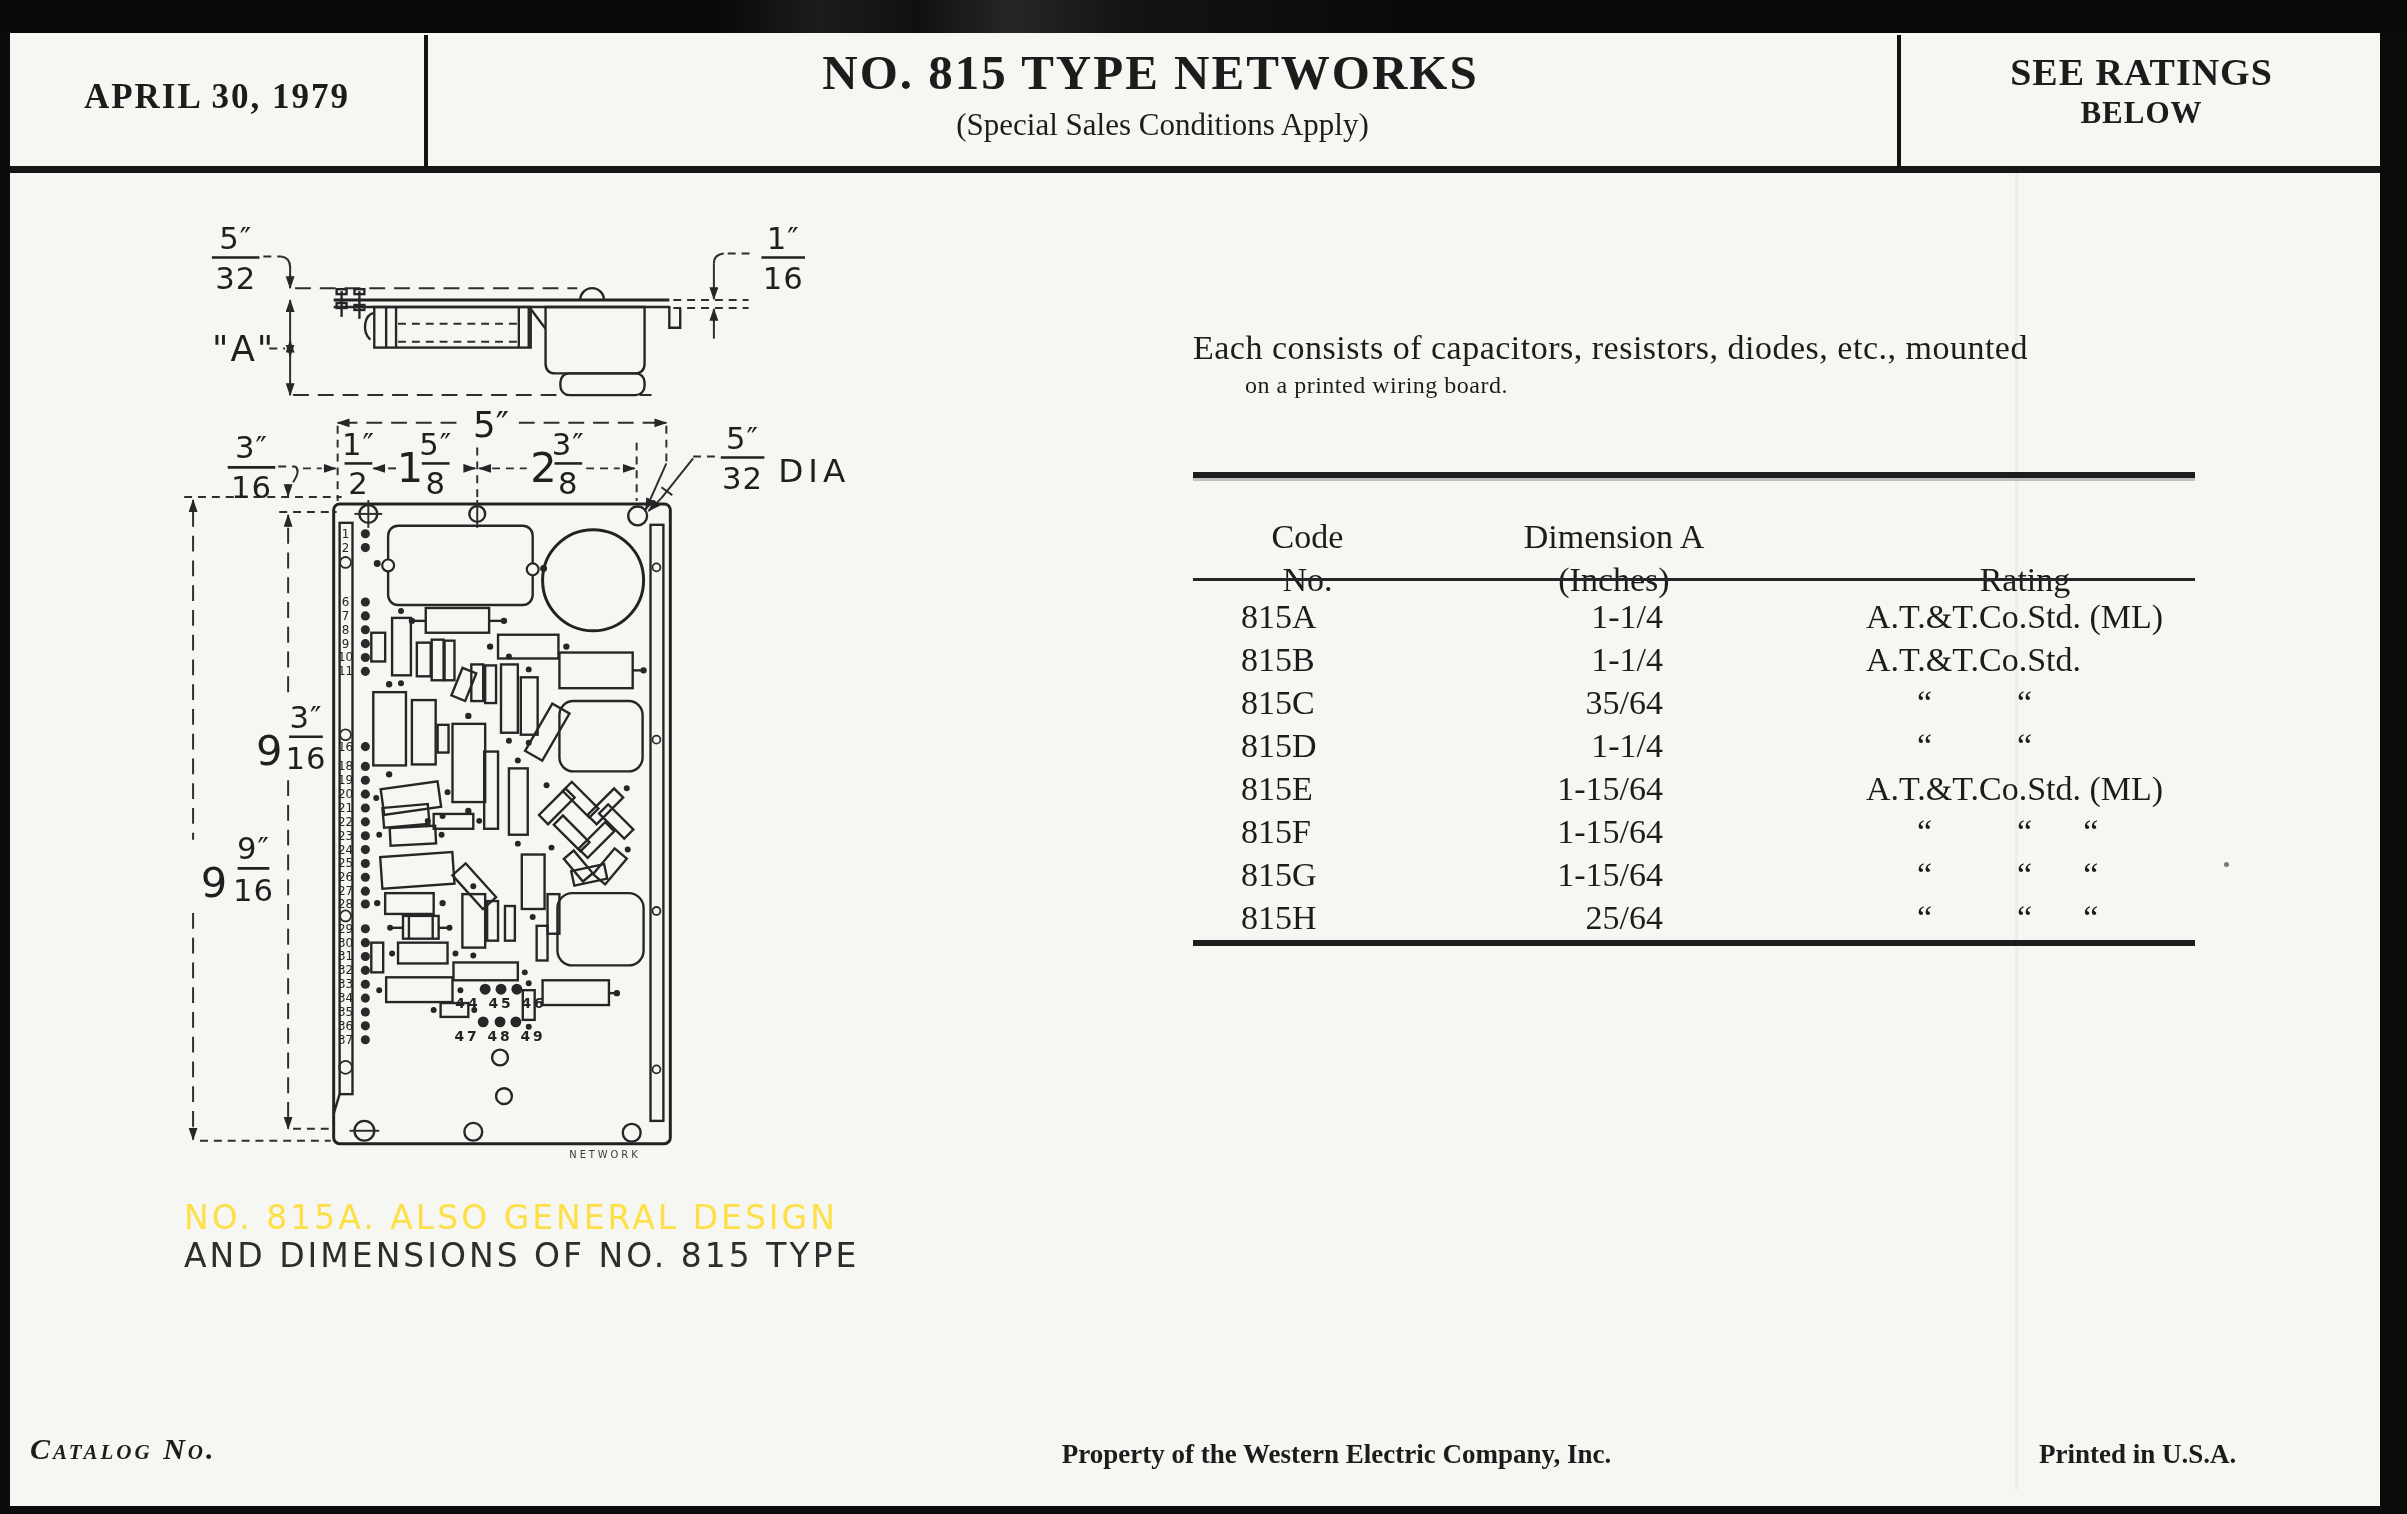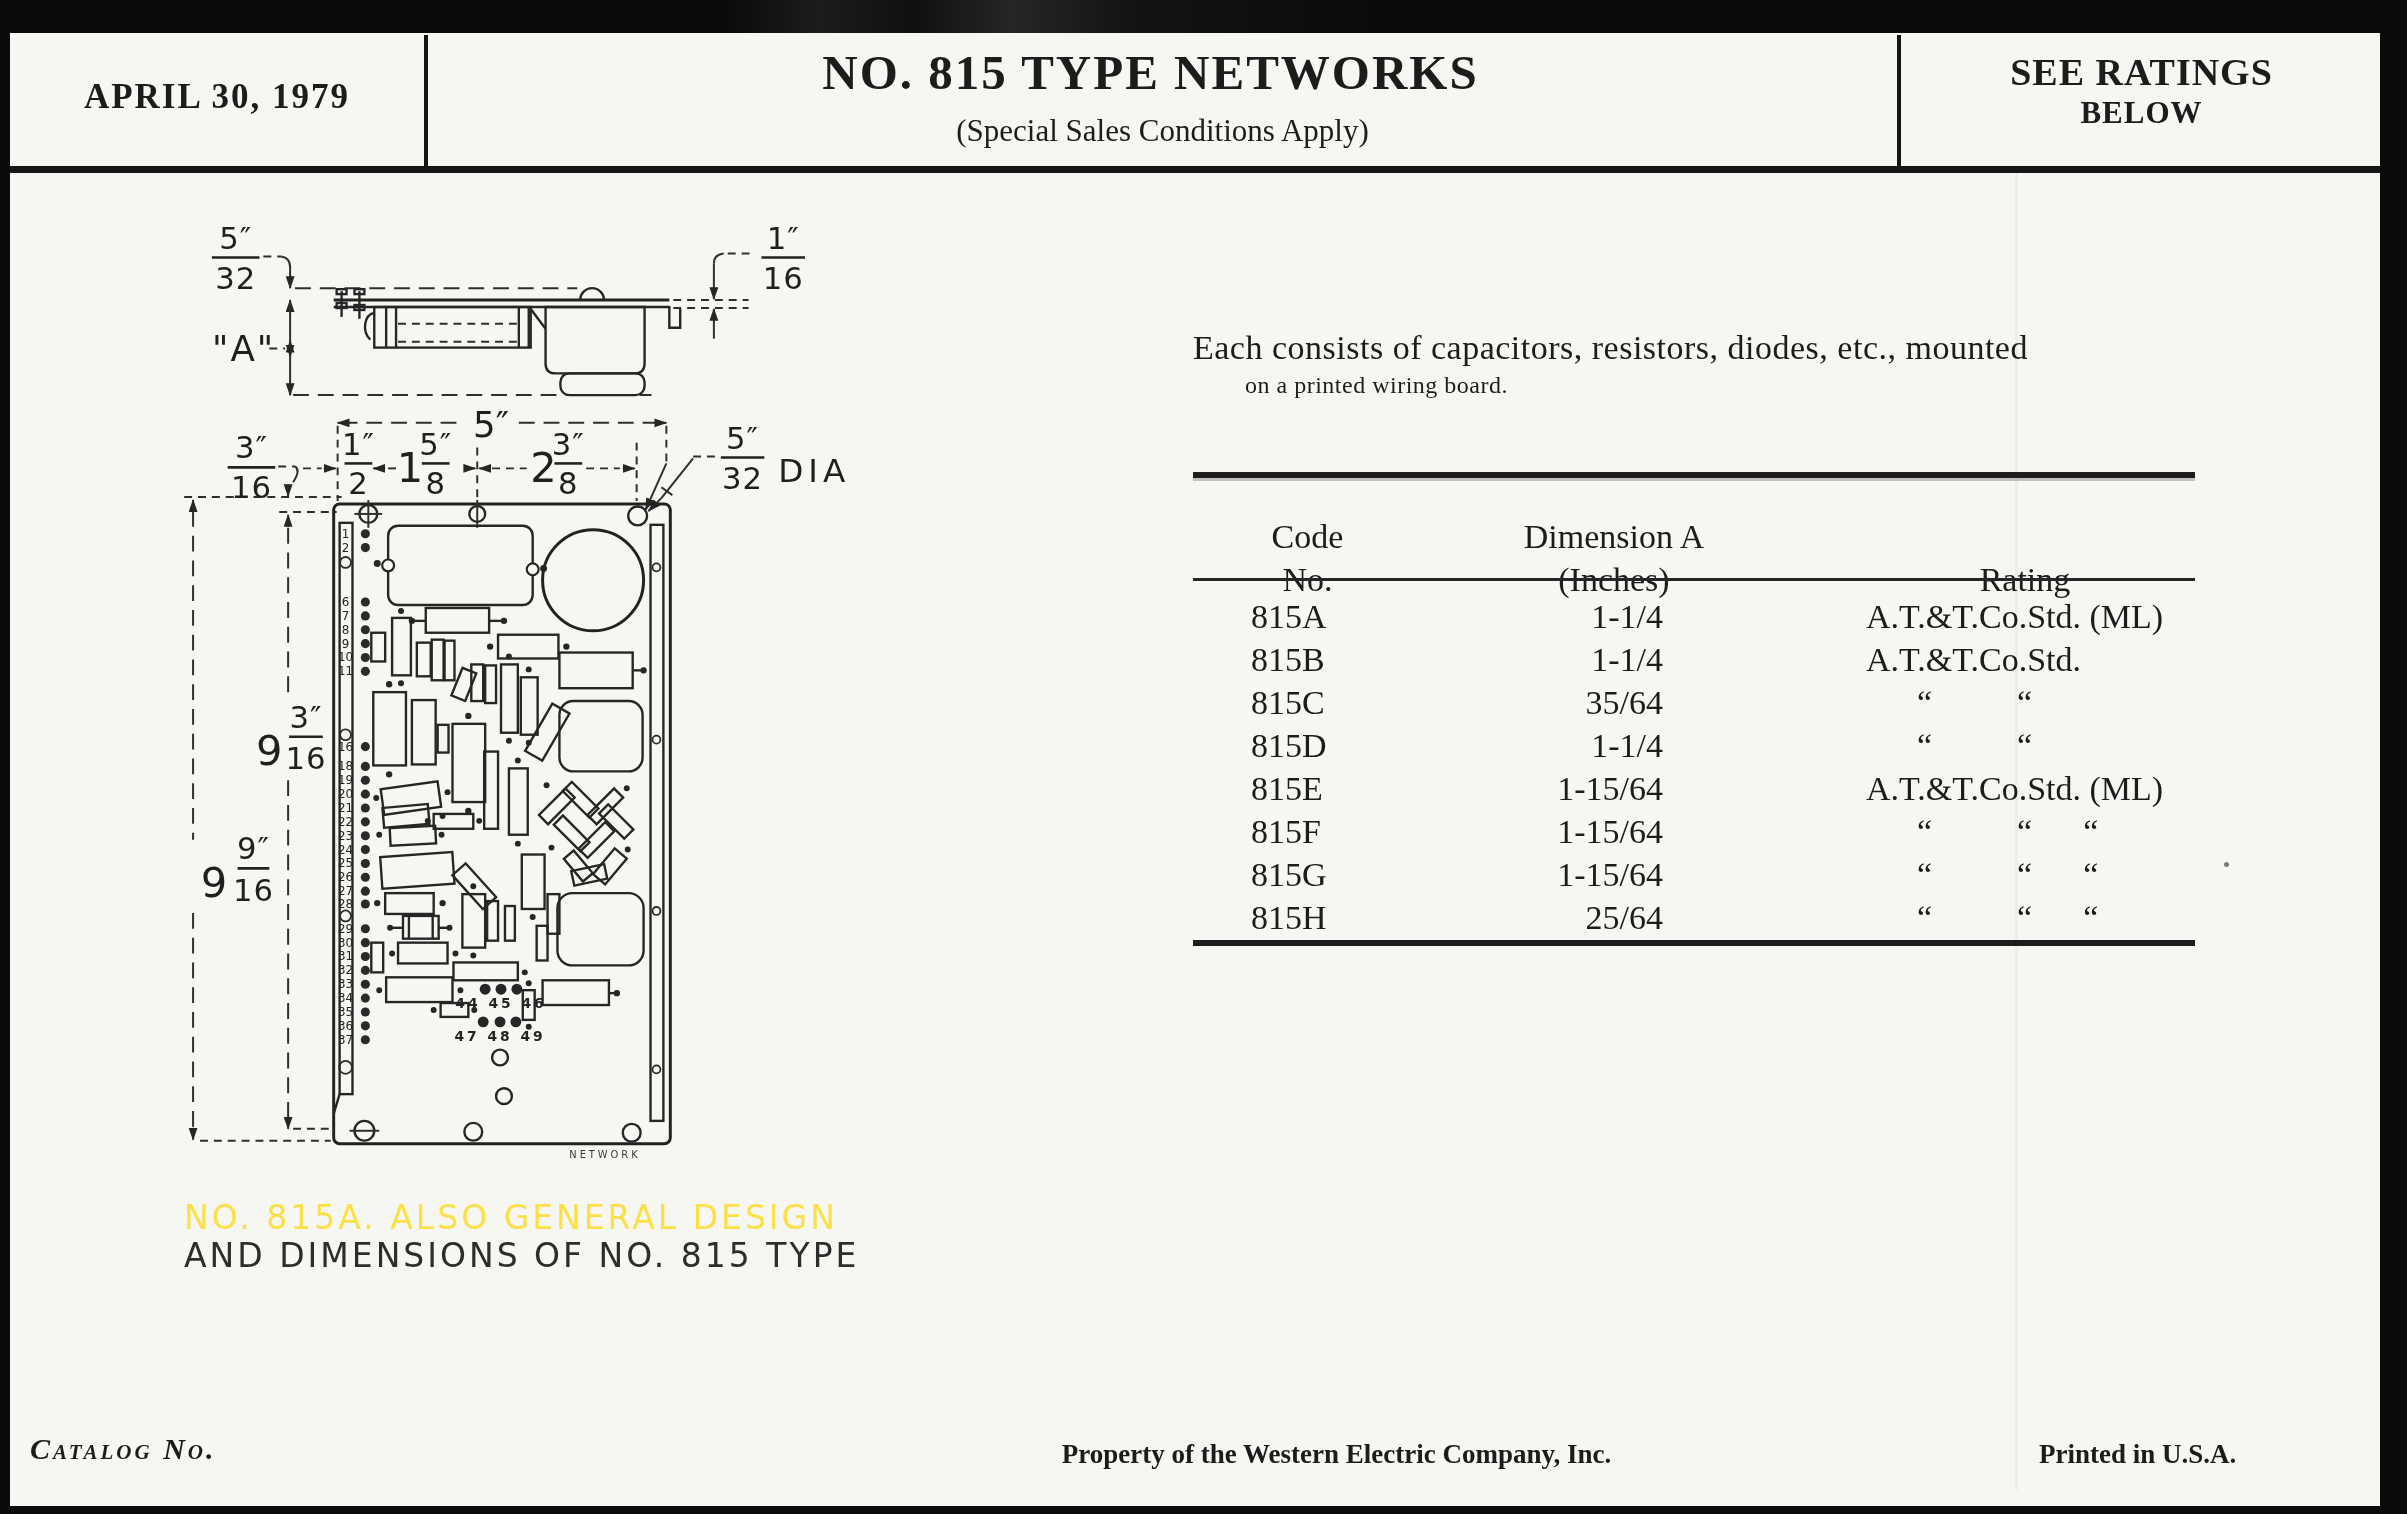--- a/index.html
+++ b/index.html
@@ -11,21 +11,21 @@
   .speck{position:absolute;width:5px;height:5px;border-radius:50%;background:rgba(20,20,20,.55);}
   .scanline{position:absolute;left:2015px;top:173px;width:3px;height:1317px;background:rgba(70,70,70,.05);}
 
   
   .hdr-divider{position:absolute;top:35px;height:132px;width:4px;background:#141414;}
   .hdr-rule{position:absolute;left:10px;top:166px;width:2370px;height:7px;background:#161616;}
   .hdr-date{position:absolute;left:10px;top:77px;width:414px;text-align:center;
             font-size:35px;font-weight:bold;letter-spacing:2px;}
   .hdr-title{position:absolute;left:416px;top:44px;width:1469px;text-align:center;
              font-size:49px;font-weight:bold;letter-spacing:2px;}
-  .hdr-sub{position:absolute;left:428px;top:113px;width:1469px;text-align:center;font-size:31px;}
+  .hdr-sub{position:absolute;left:428px;top:107px;width:1469px;text-align:center;font-size:31px;}
   .hdr-rate1{position:absolute;left:1903px;top:50px;width:477px;text-align:center;
              font-size:38px;font-weight:bold;letter-spacing:1px;}
   .hdr-rate2{position:absolute;left:1903px;top:95px;width:477px;text-align:center;
              font-size:31px;font-weight:bold;letter-spacing:1px;}
 
   
   .intro1{position:absolute;left:1193px;top:329px;font-size:34px;letter-spacing:0.5px;}
   .intro2{position:absolute;left:1245px;top:372px;font-size:24px;letter-spacing:0.5px;}
   .intro3{position:absolute;left:1193px;top:420px;font-size:34px;letter-spacing:0.5px;}
 
@@ -33,21 +33,21 @@
   .rule-thin{position:absolute;left:1193px;top:578px;width:1002px;height:3px;background:#262626;}
   .rule-thick-bot{position:absolute;left:1193px;top:940px;width:1002px;height:6px;background:#1d1d1d;}
 
   .th{position:absolute;text-align:center;font-size:34px;margin-top:28px;}
   .th.c1a{left:1233px;top:490px;width:149px;} .th.c1b{left:1233px;top:533px;width:149px;}
   .th.c2a{left:1515px;top:490px;width:198px;} .th.c2b{left:1515px;top:533px;width:198px;}
   .th.c3 {left:1926px;top:533px;width:198px;}
 
   #table-rows{position:absolute;left:1193px;top:598px;width:1002px;}
   .trow{position:relative;height:43px;font-size:34px;}
-  .trow .code{position:absolute;left:58px;top:0;}
+  .trow .code{position:absolute;left:48px;top:0;}
   .trow .dim{position:absolute;left:267px;top:0;width:203px;text-align:right;}
   .trow .rating{position:absolute;left:673px;top:0;white-space:pre;}
 
   
   .cap1{position:absolute;left:184px;top:1198px;font-family:"DejaVu Sans",sans-serif;
         font-size:33px;letter-spacing:3px;color:#fde047;}
   .cap2{position:absolute;left:184px;top:1236px;font-family:"DejaVu Sans",sans-serif;
         font-size:33px;letter-spacing:3px;color:#2d2d2d;}
   .foot-cat{position:absolute;left:30px;top:1432px;font-size:30px;font-variant:small-caps;
             font-weight:600;letter-spacing:3px;font-style:italic;}

